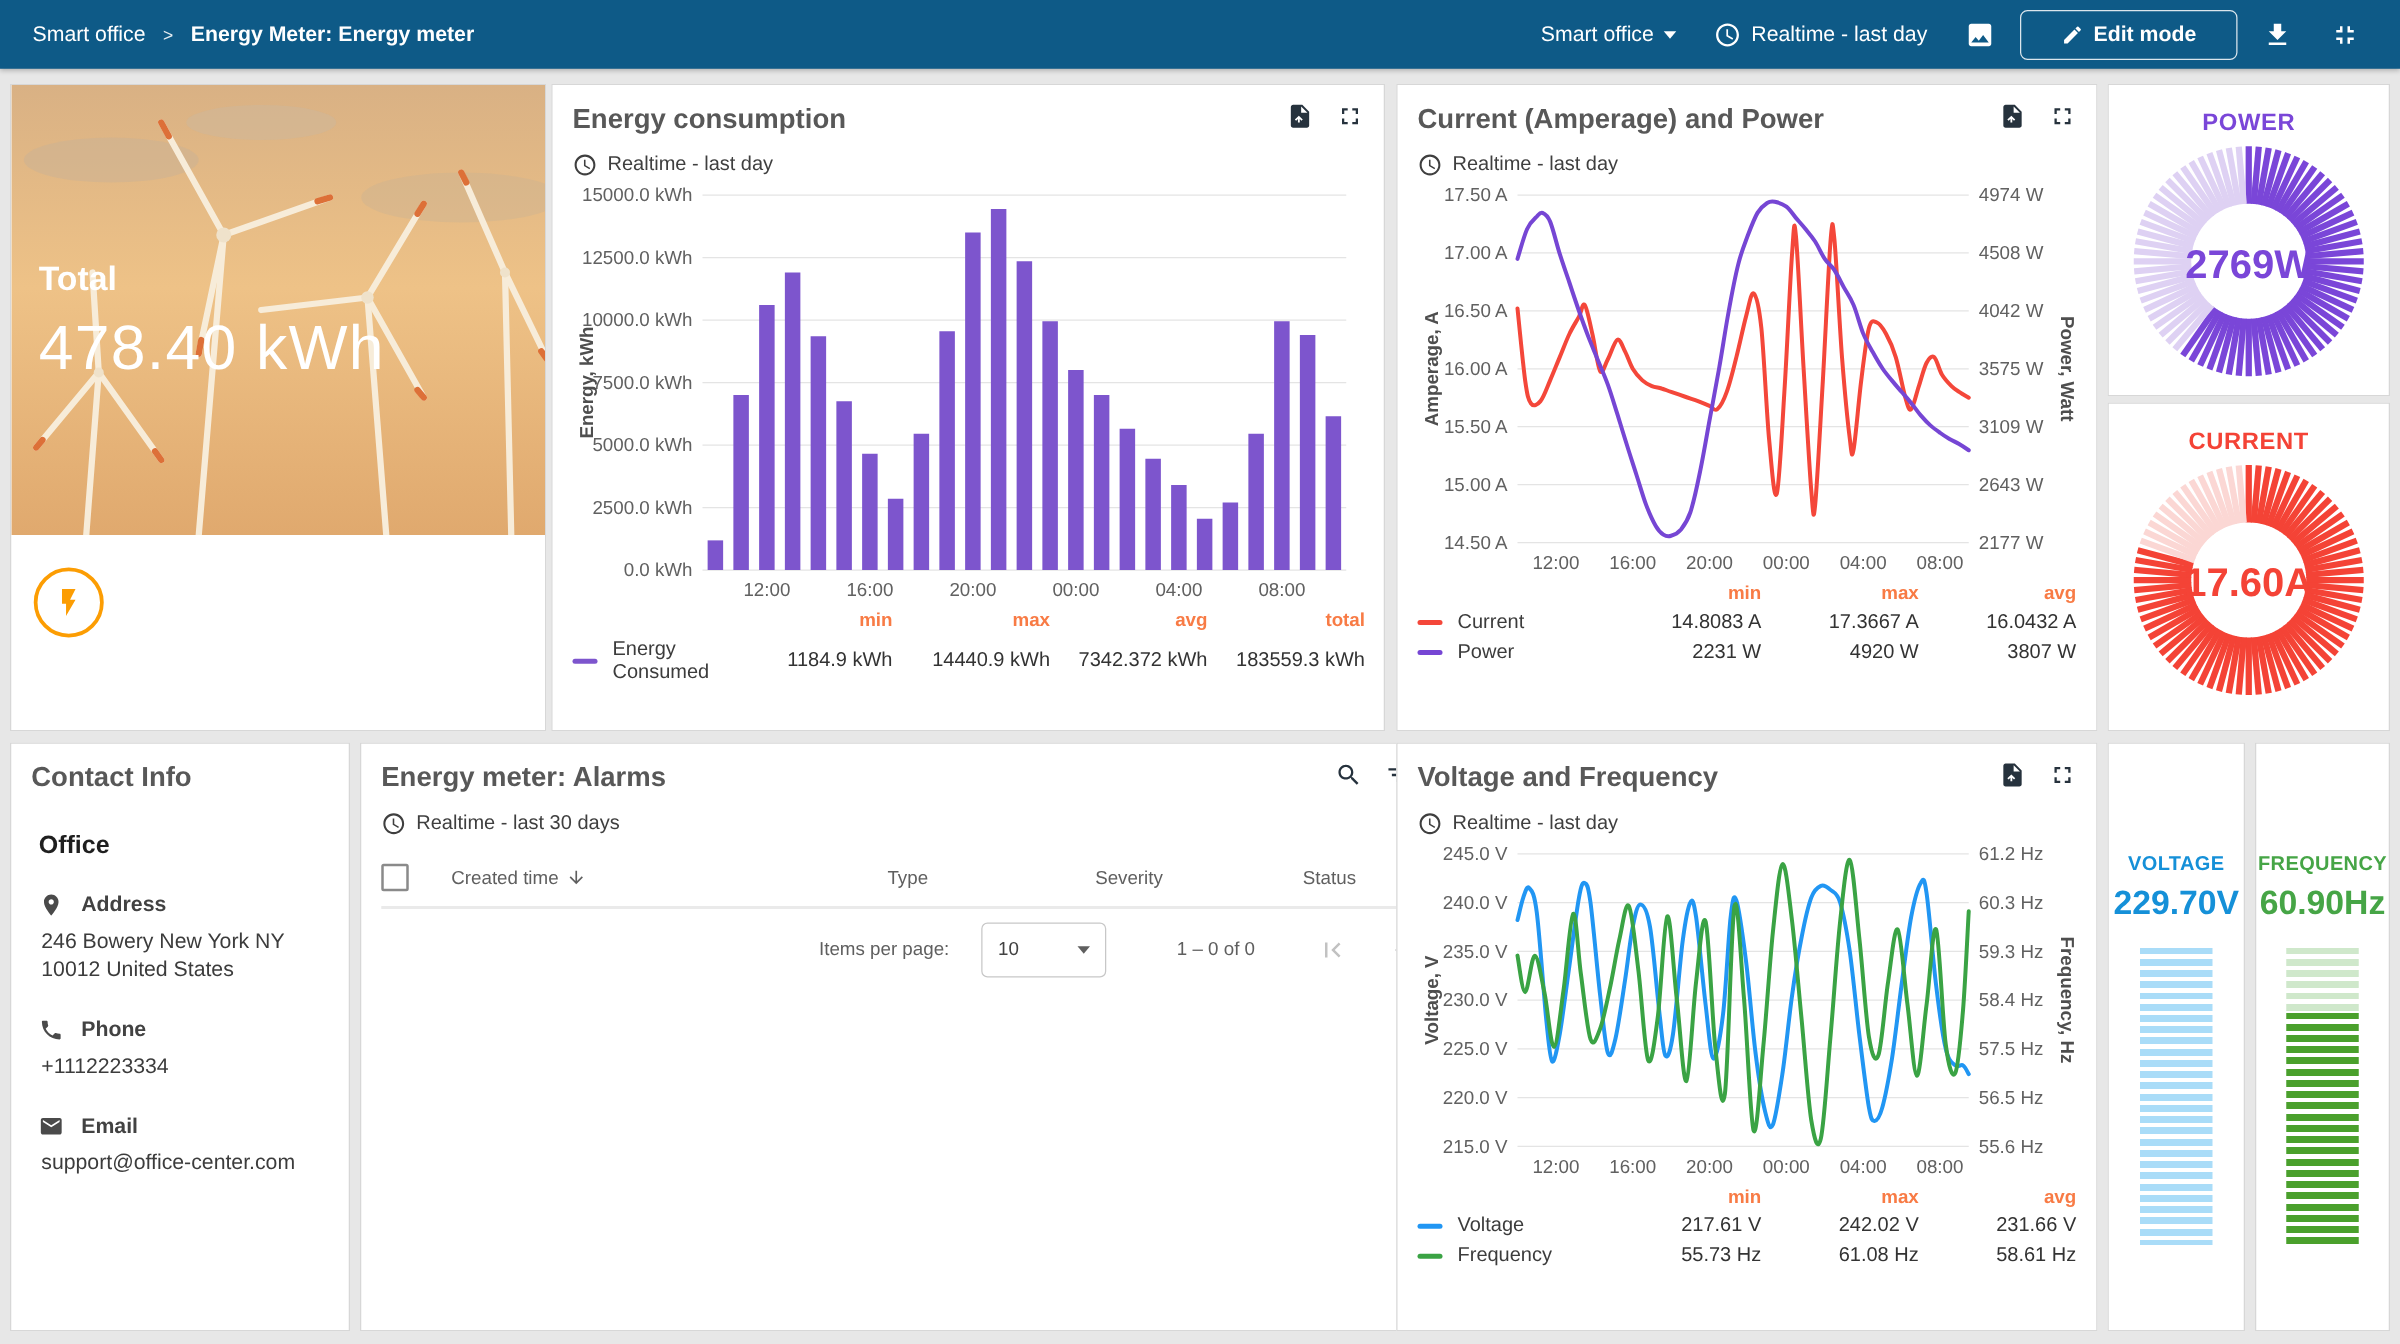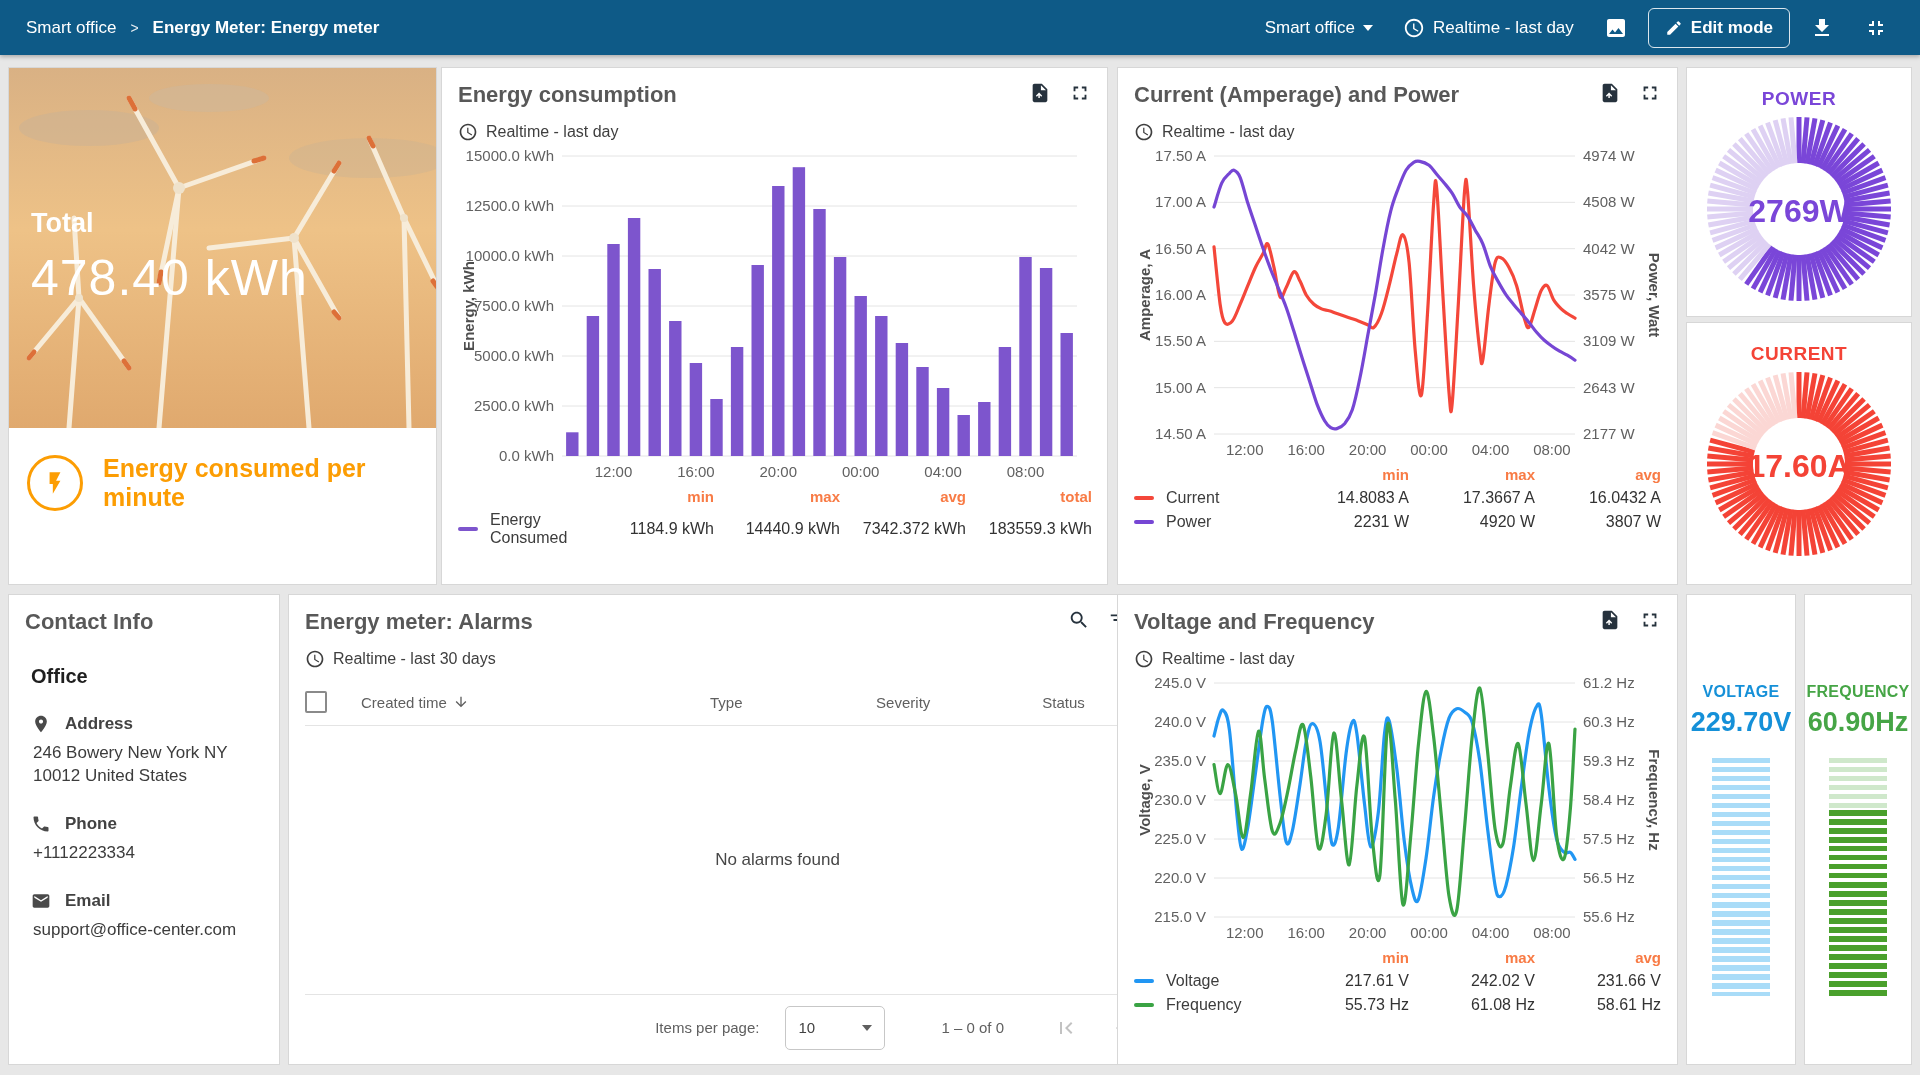--- a/index.html
+++ b/index.html
@@ -8,21 +8,21 @@
   .topbar{position:absolute;left:0;top:0;width:1920px;height:55px;background:#0e5a87;color:#fff;
           display:flex;align-items:center;justify-content:space-between;box-shadow:0 2px 4px rgba(0,0,0,.25);z-index:5;gap:35px;}
   .crumbs{display:flex;align-items:center;gap:14px;padding-left:26px;font-size:17px;}
   .crumbs .sep{opacity:.9;font-size:14px;}
   .crumbs .current{font-weight:700;}
   .tb-right{display:flex;align-items:center;gap:10px;padding-right:22px;}
   .tb-btn{display:flex;align-items:center;gap:8px;background:none;border:none;color:#fff;font-size:17px;
           font-family:inherit;cursor:pointer;padding:8px 10px;}
   .tb-btn svg{fill:#fff;}
   .caret{width:0;height:0;border-left:5px solid transparent;border-right:5px solid transparent;border-top:6px solid #fff;display:inline-block;}
-  .edit-btn{border:1px solid rgba(255,255,255,.85);border-radius:6px;padding:9px 16px;font-weight:700;}
+  .edit-btn{border:1px solid rgba(255,255,255,.85);border-radius:6px;padding:9px 32px;font-weight:700;}
   
   .card{position:absolute;background:#fff;border:1px solid #d7d7d7;box-sizing:border-box;}
   .card-pad{padding:14px 16px;display:flex;flex-direction:column;height:100%;box-sizing:border-box;}
   .card-head{display:flex;align-items:flex-start;justify-content:space-between;min-height:32px;}
   .card-title{font-size:22px;font-weight:700;color:#585858;margin:0;line-height:1.2;}
   .head-icons{display:flex;align-items:center;gap:18px;}
   .head-icons svg{fill:#26323d;cursor:pointer;}
   .tw{display:flex;align-items:center;gap:8px;color:#3f3f3f;font-size:16px;margin:8px 0 4px 0;}
   .tw svg{fill:#3f3f3f;}
   .chart{width:100%;}
@@ -170,21 +170,20 @@
         <div class="t-label">Total</div>
         <div class="t-value">478.40 kWh</div>
       </div>
     </div>
     <div class="consumed-row">
       <span class="bolt-circle">
         <svg width="26" height="26" viewBox="0 0 24 24" fill="#fc9d03">
             <path d="M7 2v11h3v9l7-12h-4l4-8z"></path>
           </svg>
       </span>
-      <span class="consumed-label">Energy consumed per minute</span>
     </div>
   </section>
 
   <section class="card" style="left:441px;top:67px;width:667px;height:518px;">
     <div class="card-pad">
       <div class="card-head">
         <h2 class="card-title">Energy consumption</h2>
         <div class="head-icons">
           <svg width="22" height="22" viewBox="0 0 24 24">
               <path d="M6 2c-1.1 0-2 .9-2 2v16c0 1.1.9 2 2 2h12c1.1 0 2-.9 2-2V8l-6-6H6zm7 1.5L18.5 9H13V3.5z"></path>
@@ -578,21 +577,20 @@
         <div class="col">
           <span>Created time</span>
           <svg width="16" height="16" viewBox="0 0 24 24" fill="#5f5f5f">
               <path d="M20 12l-1.41-1.41L13 16.17V4h-2v12.17l-5.58-5.59L4 12l8 8 8-8z"></path>
             </svg>
         </div>
         <div class="col">Type</div>
         <div class="col">Severity</div>
         <div class="col">Status</div>
       </div>
-      <div class="empty-area">No alarms found</div>
       <div class="pager">
         <span>Items per page:</span>
         <div class="pp-select">
           <span>10</span>
           <span class="pp-caret"></span>
         </div>
         <span class="pg-range">1 – 0 of 0</span>
         <div class="pg-icons">
           <svg width="24" height="24" viewBox="0 0 24 24">
               <path d="M18.41 16.59L13.82 12l4.59-4.59L17 6l-6 6 6 6zM6 6h2v12H6z"></path>

